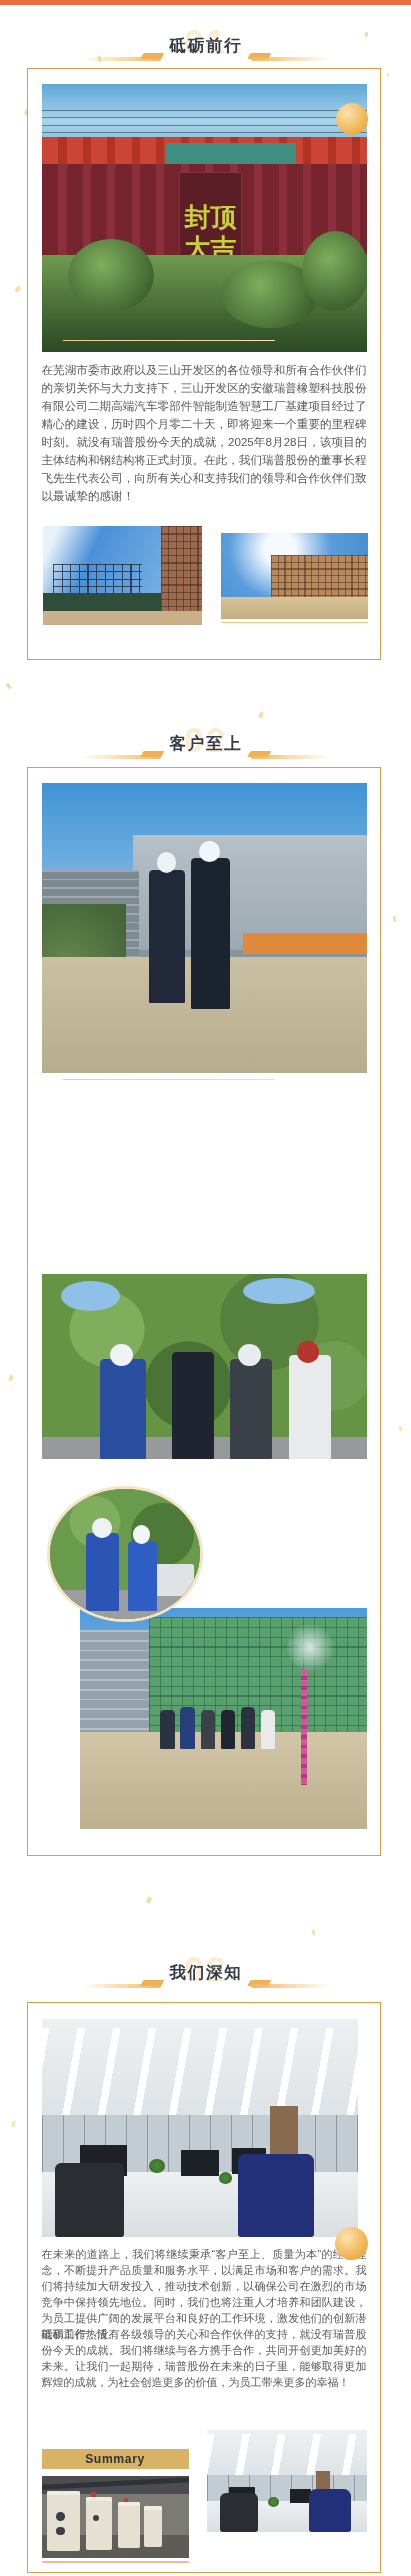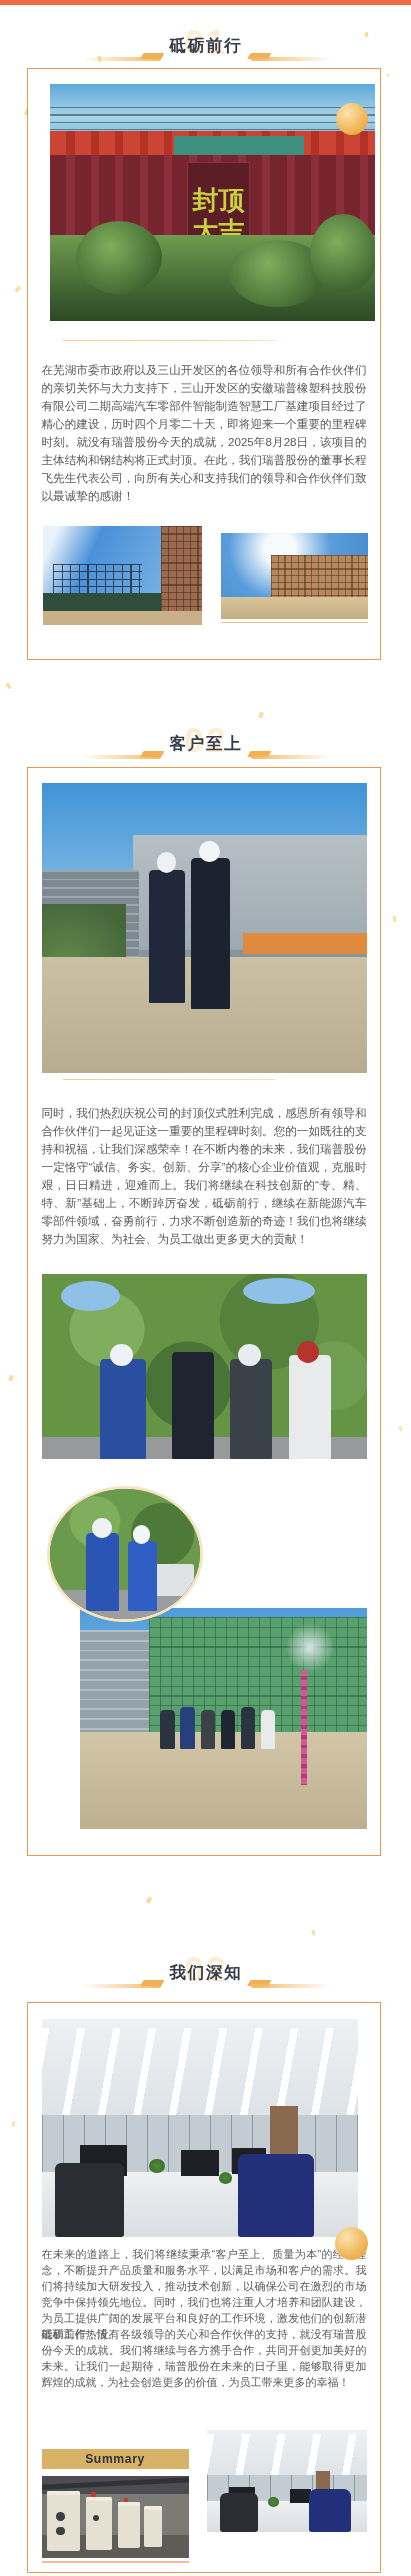--- a/index.html
+++ b/index.html
@@ -168,21 +168,21 @@
   <div class="sec-header" style="top:18.3px">
     <div class="sec-num">01</div>
     <div class="sec-title">砥砺前行</div>
     <div class="sec-line l"></div>
     <div class="sec-acc l"></div>
     <div class="sec-acc r"></div>
     <div class="sec-line r"></div>
   </div>
 
   <div class="card" id="card1">
-    <div class="ph" style="left:22px;top:14.7px;width:325px;height:237px">
+    <div class="ph" style="left:14px;top:14.7px;width:325px;height:268px">
       <div class="pa-sky"></div>
       <div class="pa-scaffold"></div>
       <div class="pa-red"></div>
       <div class="pa-teal"></div>
       <div class="pa-maroon"></div>
       <div class="pa-board">
         <span>封顶</span>
         <span>大吉</span>
       </div>
       <div class="pa-green"></div>
@@ -227,21 +227,20 @@
       <div class="pc-awning"></div>
       <div class="pc-grass"></div>
       <div class="pc-ground"></div>
       <div class="person" style="left:33%;top:30%;width:11%;height:46%;background:#20283a"></div>
       <div class="helmet" style="left:35.5%;top:24%;width:6%;height:7%;background:#eef2f4"></div>
       <div class="person" style="left:46%;top:26%;width:12%;height:52%;background:#1b2230"></div>
       <div class="helmet" style="left:48.5%;top:20%;width:6.5%;height:7.5%;background:#f3f6f8"></div>
     </div>
     <div class="hairline" style="left:35px;top:311px;width:212px"></div>
 
-    <div class="para" style="left:13.5px;top:336px;width:325px">同时，我们热烈庆祝公司的封顶仪式胜利完成，感恩所有领导和合作伙伴们一起见证这一重要的里程碑时刻。您的一如既往的支持和祝福，让我们深感荣幸！在不断内卷的未来，我们瑞普股份一定恪守“诚信、务实、创新、分享”的核心企业价值观，克服时艰，日日精进，迎难而上。我们将继续在科技创新的“专、精、特、新”基础上，不断踔厉奋发，砥砺前行，继续在新能源汽车零部件领域，奋勇前行，力求不断创造新的奇迹！我们也将继续努力为国家、为社会、为员工做出更多更大的贡献！</div>
 
     <div class="ph" style="left:13.5px;top:506px;width:325px;height:185px">
       <div class="pd-trees"></div>
       <div class="pd-skyhole" style="left:6%;top:4%;width:18%;height:16%"></div>
       <div class="pd-skyhole" style="left:62%;top:2%;width:22%;height:14%"></div>
       <div class="pd-road"></div>
       <div class="person" style="left:18%;top:46%;width:14%;height:54%;background:#2a4fa0"></div>
       <div class="helmet" style="left:21%;top:38%;width:7%;height:12%;background:#eef2f4"></div>
       <div class="person" style="left:40%;top:42%;width:13%;height:58%;background:#1e2430"></div>
       <div class="person" style="left:58%;top:46%;width:13%;height:54%;background:#3a4148"></div>

